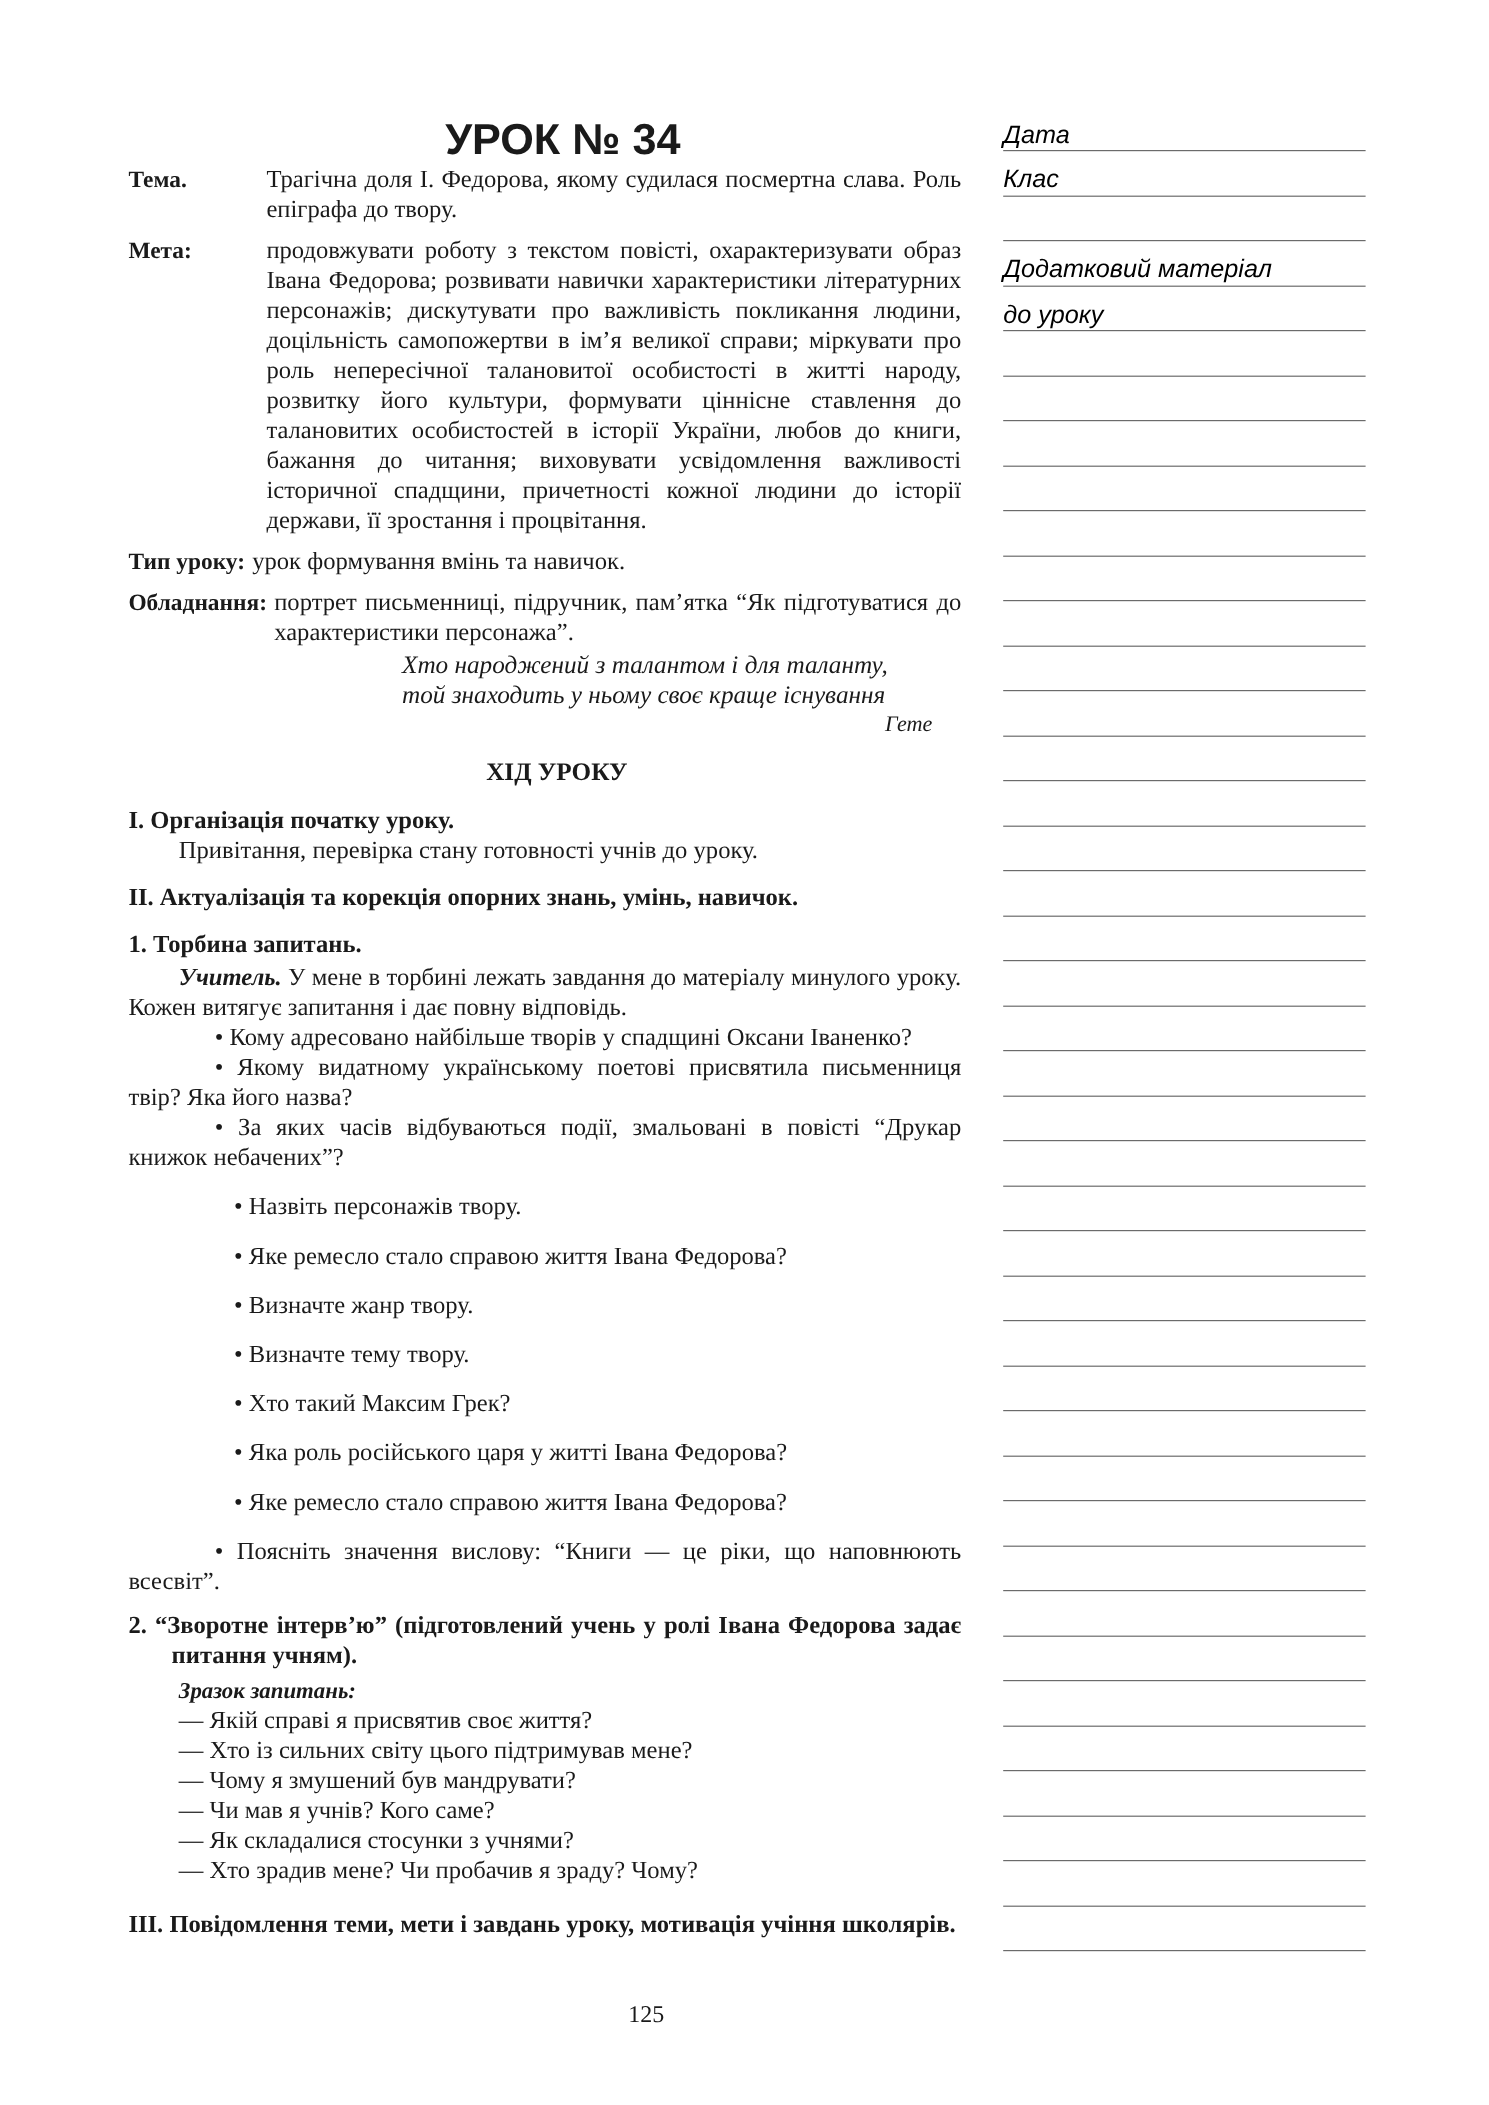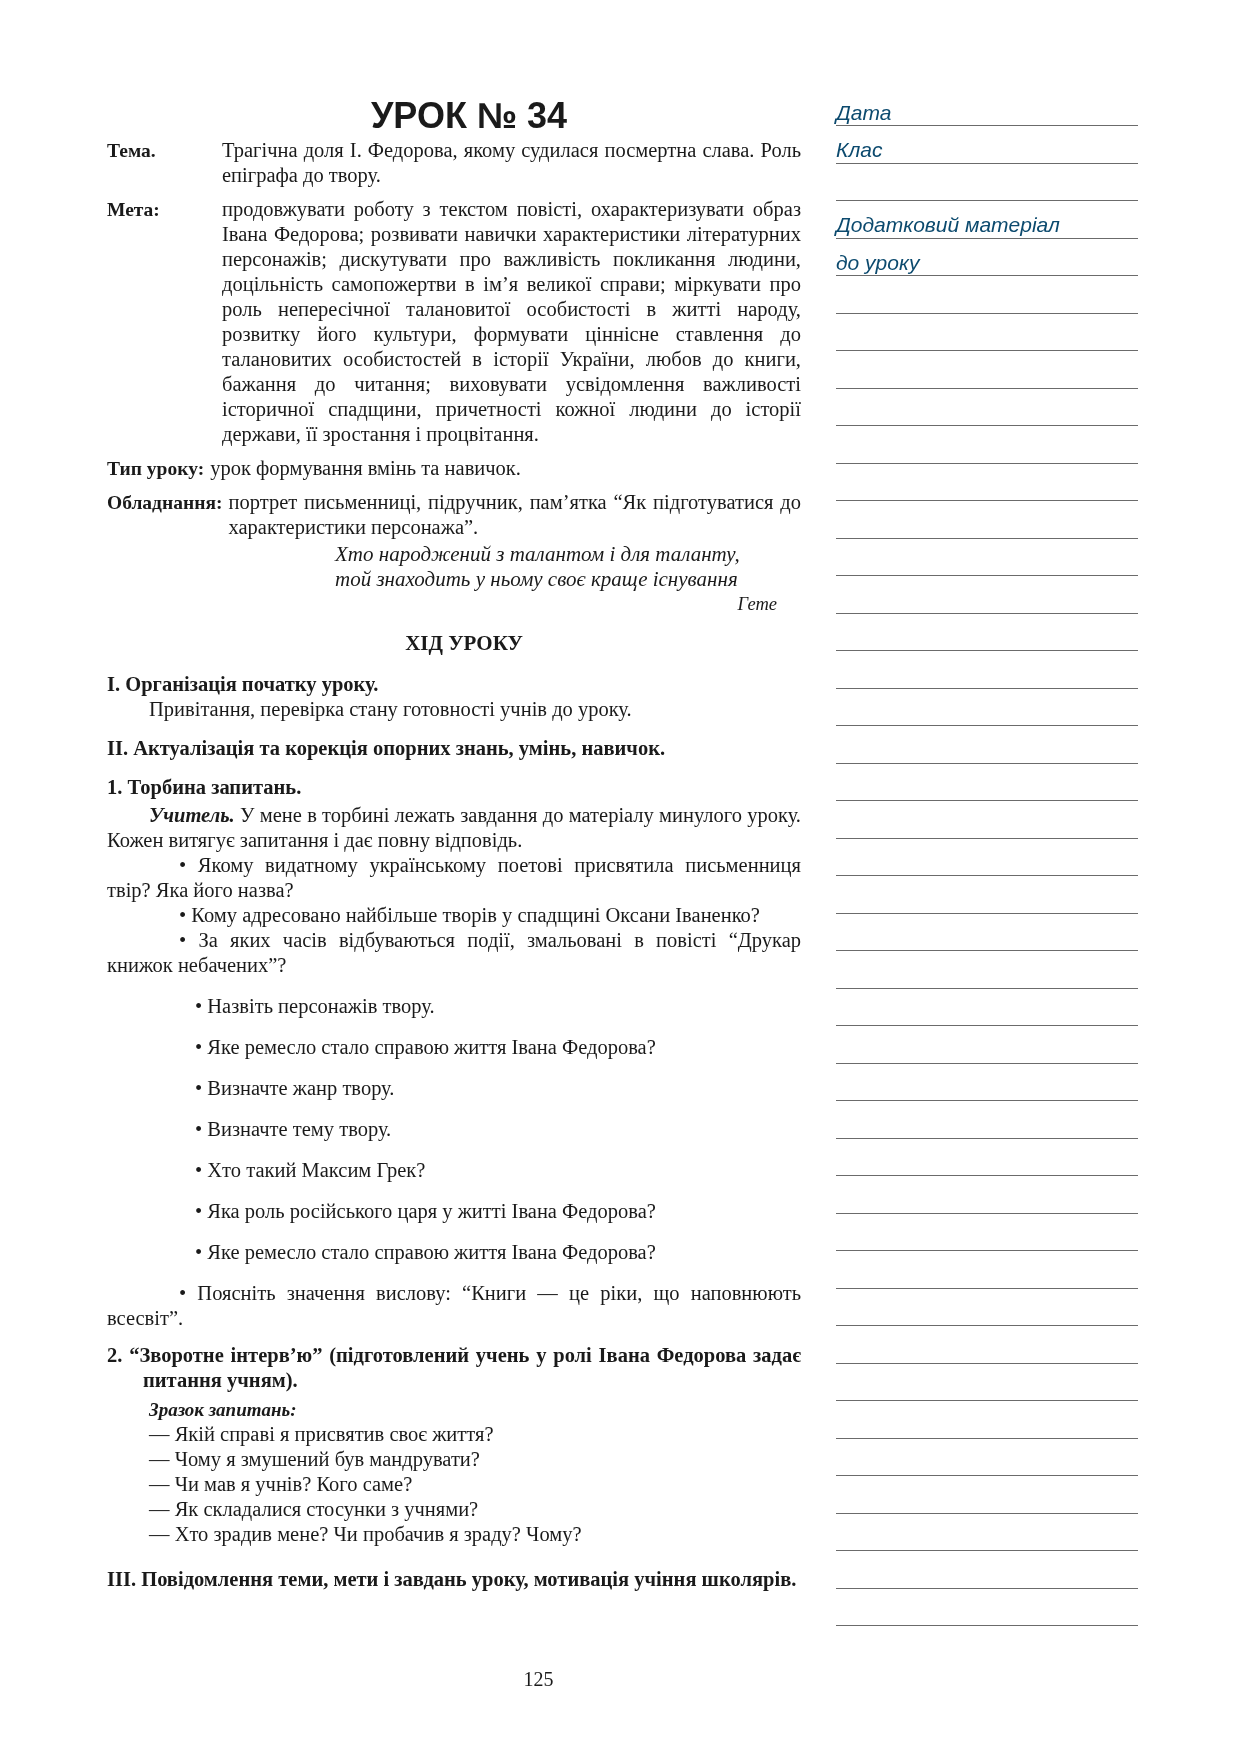--- a/index.html
+++ b/index.html
@@ -100,21 +100,21 @@
       width: 302px;
       height: 0;
       border-top: 1.5px solid #6b6b6b;
     }
     .side-label {
       position: absolute;
       left: 0;
       font-family: "Liberation Sans", "DejaVu Sans", sans-serif;
       font-style: italic;
       font-size: 21px;
-      color: #0c4a6e;
+      color: #000000;
       line-height: 24px;
     }
     .page-number {
       position: absolute;
       left: 0;
       width: 1077px;
       top: 1668px;
       text-align: center;
       font-size: 20px;
       padding-right: 0;
@@ -158,36 +158,37 @@
   <p class="para-indent">Привітання, перевірка стану готовності учнів до уроку.</p>
   <div class="gap-m"></div>
 
   <p class="section-h">II. Актуалізація та корекція опорних знань, умінь, навичок.</p>
   <div class="gap-m"></div>
 
   <p class="section-h" style="margin-bottom:3px;">1. Торбина запитань.</p>
   <p class="para-indent">
     <span class="teacher-label">Учитель.</span><span> У мене в торбині лежать завдання до матеріалу минулого уроку. Кожен витягує запитання і дає повну відповідь.</span>
   </p>
+  <p class="bullet-wrap">• Кому адресовано найбільше творів у спадщині Оксани Іваненко?</p>
   <p class="bullet-wrap">• Якому видатному українському поетові присвятила письменниця твір? Яка його назва?</p>
-  <p class="bullet-wrap">• Кому адресовано найбільше творів у спадщині Оксани Іваненко?</p>
   <p class="bullet-wrap">• За яких часів відбуваються події, змальовані в повісті “Друкар книжок небачених”?</p>
   <p class="bullet-item">• Назвіть персонажів твору.</p>
   <p class="bullet-item">• Яке ремесло стало справою життя Івана Федорова?</p>
   <p class="bullet-item">• Визначте жанр твору.</p>
   <p class="bullet-item">• Визначте тему твору.</p>
   <p class="bullet-item">• Хто такий Максим Грек?</p>
   <p class="bullet-item">• Яка роль російського царя у житті Івана Федорова?</p>
   <p class="bullet-item">• Яке ремесло стало справою життя Івана Федорова?</p>
   <p class="bullet-wrap">• Поясніть значення вислову: “Книги — це ріки, що наповнюють всесвіт”.</p>
   <div class="gap-s"></div>
 
   <p class="num-h">2. “Зворотне інтерв’ю” (підготовлений учень у ролі Івана Федорова задає питання учням).</p>
   <p class="sample-h">Зразок запитань:</p>
   <p class="dash-item">— Якій справі я присвятив своє життя?</p>
+  <p class="dash-item">— Хто із сильних світу цього підтримував мене?</p>
   <p class="dash-item">— Чому я змушений був мандрувати?</p>
   <p class="dash-item">— Чи мав я учнів? Кого саме?</p>
   <p class="dash-item">— Як складалися стосунки з учнями?</p>
   <p class="dash-item">— Хто зрадив мене? Чи пробачив я зраду? Чому?</p>
   <div class="gap-m" style="height:20px;"></div>
 
   <p class="num-h" style="padding-left:42px;text-indent:-42px;">III. Повідомлення теми, мети і завдань уроку, мотивація учіння школярів.</p>
 </div>
 
 <div class="sidebar">

